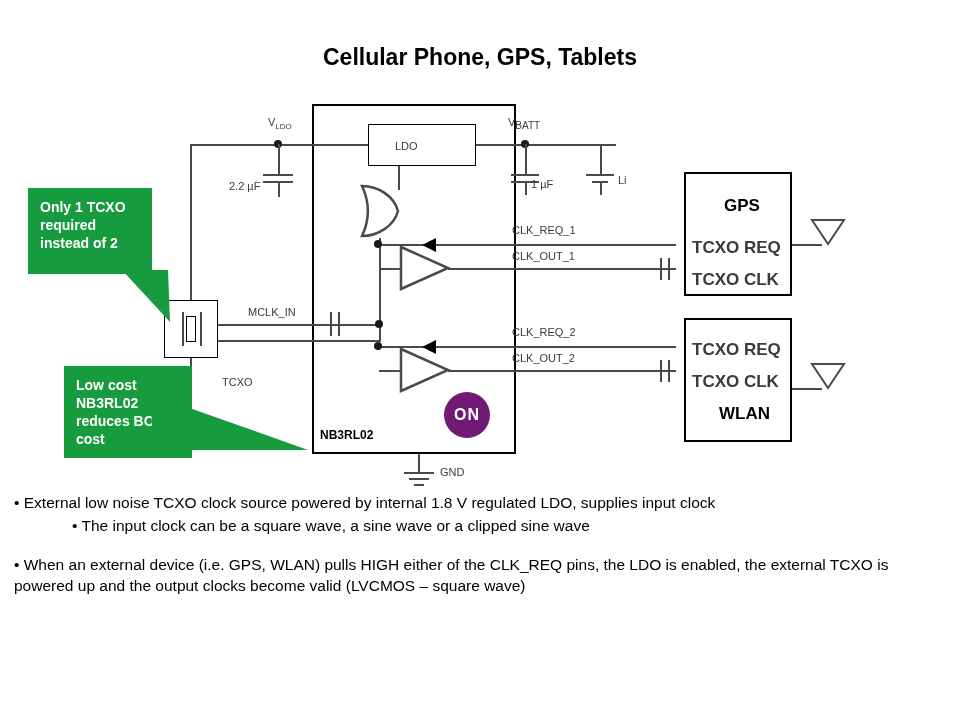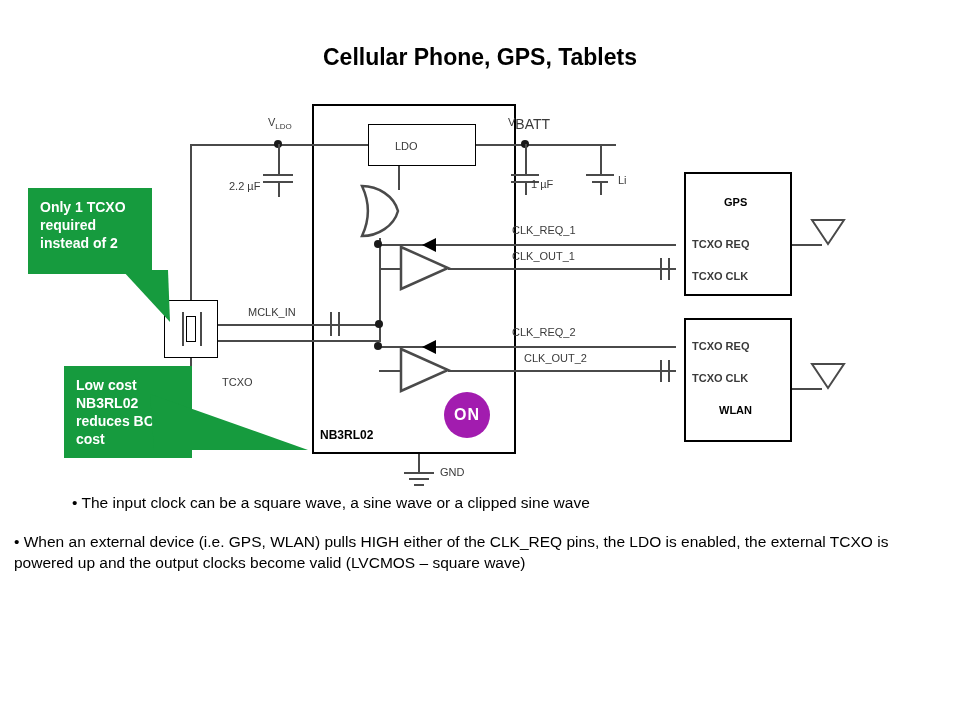--- a/index.html
+++ b/index.html
@@ -48,21 +48,21 @@
     box-sizing: border-box;
   }
   .lbl {
     position: absolute;
     font-size: 11px;
     color: #3a3a3a;
     white-space: nowrap;
   }
   .lbl-b {
     position: absolute;
-    font-size: 11px;
+    font-size: 17px;
     color: #3a3a3a;
     font-weight: bold;
     white-space: nowrap;
   }
   .wire-h {
     position: absolute;
     height: 0;
     border-top: 2px solid #4a4a4a;
   }
   .wire-v {
@@ -89,21 +89,21 @@
     padding: 10px 12px;
     box-sizing: border-box;
   }
 
   
   #on-logo {
     position: absolute;
     width: 46px;
     height: 46px;
     border-radius: 50%;
-    background: #a21caf;
+    background: #701a75;
     color: #fff;
     font-weight: bold;
     font-size: 16px;
     display: flex;
     align-items: center;
     justify-content: center;
     letter-spacing: 1px;
   }
 
   
@@ -147,21 +147,21 @@
     <div class="wire-v" style="left:278px; top:93px; height:16px;"></div>
     <div class="lbl" style="left:229px; top:92px;">2.2 µF</div>
 
     <div class="lbl" style="left:268px; top:28px;">
       <span>V</span><span style="font-size:8px; vertical-align:sub;">LDO</span>
     </div>
 
     <div class="wire-h" style="left:476px; top:56px; width:140px;"></div>
     <div class="dot" style="left:521px; top:52px;"></div>
     <div class="lbl" style="left:508px; top:28px;">
-      <span>V</span><span style="font-size:14px; vertical-align:sub;">BATT</span>
+      <span>V</span><span style="font-size:10px; vertical-align:sub;">BATT</span>
     </div>
 
     <div class="wire-v" style="left:525px; top:56px; height:30px;"></div>
     <div class="wire-h" style="left:511px; top:86px; width:28px;"></div>
     <div class="wire-h" style="left:511px; top:93px; width:28px;"></div>
     <div class="wire-v" style="left:525px; top:93px; height:14px;"></div>
     <div class="lbl" style="left:531px; top:90px;">1 µF</div>
 
     <div class="wire-v" style="left:600px; top:56px; height:30px;"></div>
     <div class="wire-h" style="left:586px; top:86px; width:28px;"></div>
@@ -209,21 +209,21 @@
     <div class="dot" style="left:374px; top:152px;"></div>
     <div class="lbl" style="left:512px; top:136px;">CLK_REQ_1</div>
     <div class="lbl" style="left:512px; top:162px;">CLK_OUT_1</div>
 
     <div class="wire-h" style="left:378px; top:258px; width:298px;"></div>
     <svg style="position:absolute; left:420px; top:250px; width:18px; height:18px;" viewBox="0 0 18 18">
       <path d="M16,2 L16,16 L2,9 Z" fill="#000"></path>
     </svg>
     <div class="dot" style="left:374px; top:254px;"></div>
     <div class="lbl" style="left:512px; top:238px;">CLK_REQ_2</div>
-    <div class="lbl" style="left:524px; top:264px;">CLK_OUT_2</div>
+    <div class="lbl" style="left:512px; top:264px;">CLK_OUT_2</div>
 
     <div class="wire-v" style="left:660px; top:170px; height:22px;"></div>
     <div class="wire-v" style="left:668px; top:170px; height:22px;"></div>
     <div class="wire-v" style="left:660px; top:272px; height:22px;"></div>
     <div class="wire-v" style="left:668px; top:272px; height:22px;"></div>
 
     <div class="wire-v" style="left:418px; top:366px; height:18px;"></div>
     <div class="wire-h" style="left:404px; top:384px; width:30px;"></div>
     <div class="wire-h" style="left:409px; top:390px; width:20px;"></div>
     <div class="wire-h" style="left:414px; top:396px; width:10px;"></div>
@@ -255,17 +255,18 @@
     </svg>
 
     <div class="callout" style="left:28px; top:278px; width:128px; height:92px;margin-left:36px;">Low cost NB3RL02 reduces BOM cost</div>
     <svg style="position:absolute; left:150px; top:300px; width:160px; height:66px;" viewBox="0 0 160 66">
       <path d="M0,6 L158,62 L4,62 Z" fill="#169b3e"></path>
     </svg>
 
   </div>
 
   <div id="bullets">
+    <p class="b1">• External low noise TCXO clock source powered by internal 1.8 V regulated LDO, supplies input clock</p>
     <p class="b2">• The input clock can be a square wave, a sine wave or a clipped sine wave</p>
     <p class="b1">• When an external device (i.e. GPS, WLAN) pulls HIGH either of the CLK_REQ pins, the LDO is enabled, the external TCXO is powered up and the output clocks become valid (LVCMOS – square wave)</p>
   </div>
 
 </div>
 
 </body></html>

